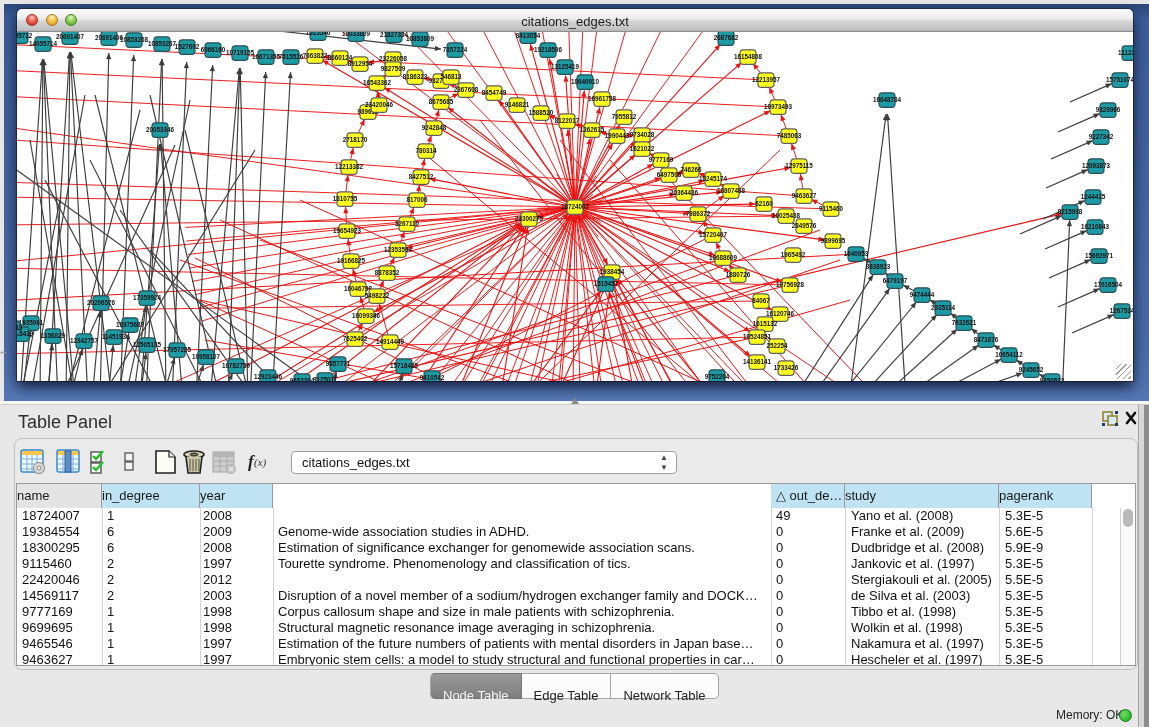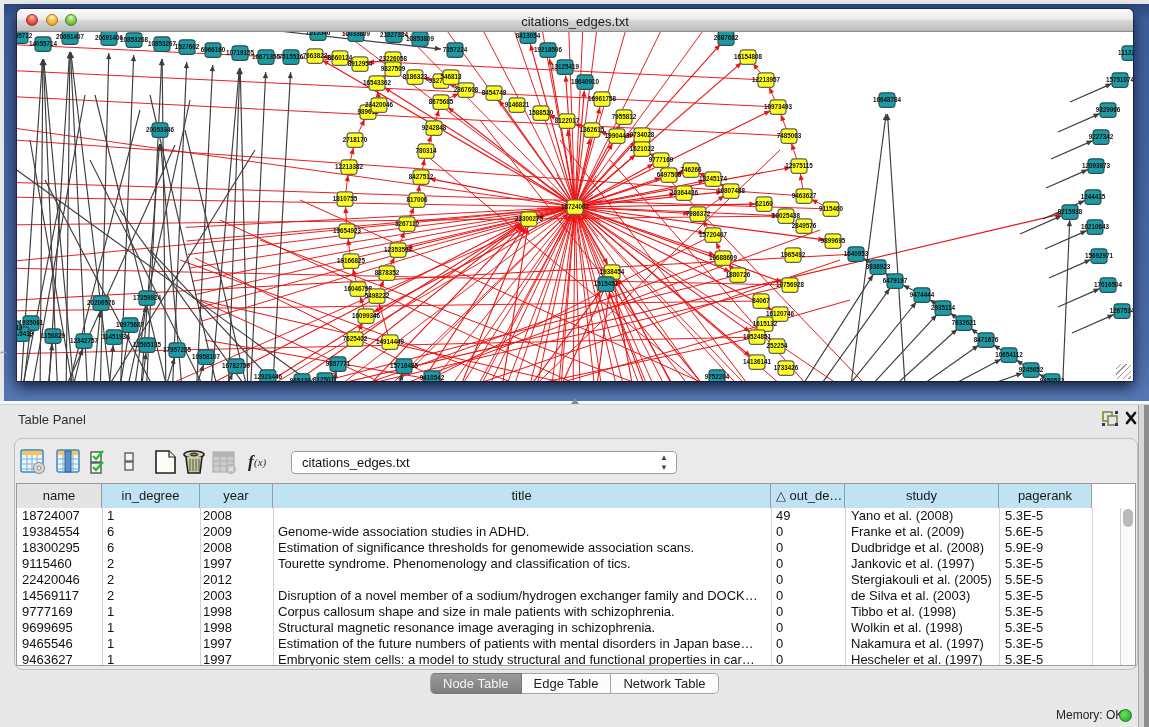--- a/index.html
+++ b/index.html
@@ -15,43 +15,43 @@
 .lr{left:9px;background:radial-gradient(circle at 50% 25%,#ffc9bd 0,#ee6a5a 40%,#d63a2c 78%,#a82318 100%);border:1px solid #9c3028}
 .ly{left:29px;background:radial-gradient(circle at 50% 25%,#fdf0c0 0,#f6c54a 42%,#e89f2b 80%,#bd7c18 100%);border:1px solid #a87c26}
 .lg{left:48px;background:radial-gradient(circle at 50% 25%,#e2f6c8 0,#93d05c 42%,#64b034 80%,#46851f 100%);border:1px solid #4b8425}
 .canvas{position:absolute;left:0;top:23px;width:1116px;height:349px;background:#fff;overflow:hidden}
 .grip{position:absolute;right:2px;bottom:2px;width:15px;height:15px;
  background:repeating-linear-gradient(135deg,transparent 0,transparent 3px,#9a9a9a 3px,#9a9a9a 4px)}
 .divider{position:absolute;left:0;top:401px;width:1149px;height:4px;background:#f7f7f7;border-bottom:1px solid #cfcfcf}
 .caret{position:absolute;left:571px;top:398px;width:0;height:0;border-left:4px solid transparent;
  border-right:4px solid transparent;border-bottom:6px solid #8a8a8a}
 .phead{position:absolute;left:0;top:405px;width:1149px;height:28px;background:#e8e8e8}
-.ptitle{position:absolute;left:18px;top:7px;font-size:13px;color:#2e2e2e}
+.ptitle{position:absolute;left:18px;top:7px;font-size:18px;color:#2e2e2e}
 .rightstrip1{position:absolute;left:1138px;top:405px;width:7px;height:322px;background:#d8d8d8;border-left:1px solid #a8a8a8}
 .rightstrip2{position:absolute;left:1144px;top:405px;width:5px;height:322px;background:#8d8d8d}
 .container{position:absolute;left:14px;top:438px;width:1124px;height:232px;background:#eaeaea;
  border:1px solid #c0c0c0;border-radius:8px}
 .combo{position:absolute;left:291px;top:451px;width:386px;height:23px;background:#fff;
  border:1px solid #9e9e9e;border-radius:4px;font-size:13px;color:#111;line-height:21px;padding-left:10px}
 .combo .arr{position:absolute;right:8px;top:1px;height:100%;font-size:8px;color:#444;line-height:10px}
 .tablewrap{position:absolute;left:16px;top:483px;width:1120px;height:183px;background:#fff;
  border:1px solid #9a9a9a;overflow:hidden}
-.th{position:absolute;top:0;height:24px;font-size:13px;color:#1a1a1a;text-align:center;
+.th{position:absolute;top:0;height:24px;font-size:13px;color:#1a1a1a;text-align:left;
  line-height:24px;border-right:1px solid #9a9a9a;background:#bfe3f2}
 .tbody{position:absolute;left:0;top:24px;width:1120px;height:159px;font-size:13px;color:#111}
 .tr{position:relative;height:16px;line-height:16px;white-space:nowrap}
 .c{position:absolute;top:0;height:16px;overflow:hidden}
 .c0{left:5px;width:80px}.c1{left:90px;width:93px}.c2{left:186px;width:68px}
 .c3{left:261px;width:490px}.c4{left:759px;width:65px}.c5{left:834px;width:144px}
 .c6{left:988px;width:90px}
 .vline{position:absolute;top:24px;height:159px;width:1px;background:#d4d4d4}
 .sbtrack{position:absolute;left:1103px;top:24px;width:14px;height:159px;background:#fafafa;border-left:1px solid #d0d0d0}
 .sbthumb{position:absolute;left:1.5px;top:1px;width:10px;height:18px;background:#b9b9b9;border-radius:5px}
 .tabs{position:absolute;left:430px;top:673px;height:21px;font-size:13px;color:#222}
-.tab{float:left;height:21px;line-height:20px;padding:0 12px;background:#fcfcfc;border:1px solid #a5a5a5;border-left:none}
+.tab{float:left;height:21px;line-height:20px;padding:12px 12px;background:#fcfcfc;border:1px solid #a5a5a5;border-left:none}
 .tab.sel{background:linear-gradient(180deg,#9a9a9a,#7e7e7e);color:#f5f5f5;border-color:#777}
 .tab.first{border-left:1px solid #a5a5a5;border-radius:5px 0 0 5px}
 .tab.last{border-radius:0 5px 5px 0}
 .mem{position:absolute;left:1056px;top:708px;font-size:12px;color:#222}
 .memdot{position:absolute;left:1119px;top:709px;width:13px;height:13px;border-radius:50%;
  background:radial-gradient(circle at 4px 4px,#6fdf5f,#2eb82e 70%,#1d8f1d);border:1px solid #1a7a1a}
 </style></head><body>
 <div class="desktop"></div>
 <div class="win">
  <div class="canvas">
@@ -878,21 +878,20 @@
       <path d="M17 16 L21 20 M21 16 L17 20" stroke="#e8e8e8" stroke-width="1.4"></path>
     </g>
  <text x="228" y="18" font-size="17" font-style="italic" font-family="Liberation Serif,serif" fill="#222" font-weight="bold">f</text>
  <text x="234" y="17" font-size="11" font-style="italic" font-family="Liberation Serif,serif" fill="#333">(x)</text>
 </svg>
 <div class="combo">citations_edges.txt<span class="arr">▲<br>▼</span></div>
 <div class="tablewrap">
  <div class="th" style="left:0;width:85px;background:#e4e4e4">name</div>
  <div class="th" style="left:85px;width:98px">in_degree</div>
  <div class="th" style="left:183px;width:73px">year</div>
- <div class="th" style="left:256px;width:498px">title</div>
  <div class="th" style="left:754px;width:74px;text-align:left;padding-left:5px">△ out_de…</div>
  <div class="th" style="left:828px;width:154px">study</div>
  <div class="th" style="left:982px;width:93px">pagerank</div>
  <div class="th" style="left:1075px;width:45px;background:#fff;border-right:none"></div>
  <div class="tbody">
       <div class="tr">
         <div class="c c0">18724007</div>
         <div class="c c1">1</div>
         <div class="c c2">2008</div>
         <div class="c c4">49</div>
@@ -905,21 +904,21 @@
         <div class="c c2">2009</div>
         <div class="c c3">Genome-wide association studies in ADHD.</div>
         <div class="c c4">0</div>
         <div class="c c5">Franke et al. (2009)</div>
         <div class="c c6">5.6E-5</div>
       </div>
       <div class="tr">
         <div class="c c0">18300295</div>
         <div class="c c1">6</div>
         <div class="c c2">2008</div>
-        <div class="c c3">Estimation of significance thresholds for genomewide association scans.</div>
+        <div class="c c3">Estimation of significance exchanger for genomewide association scans.</div>
         <div class="c c4">0</div>
         <div class="c c5">Dudbridge et al. (2008)</div>
         <div class="c c6">5.9E-9</div>
       </div>
       <div class="tr">
         <div class="c c0">9115460</div>
         <div class="c c1">2</div>
         <div class="c c2">1997</div>
         <div class="c c3">Tourette syndrome. Phenomenology and classification of tics.</div>
         <div class="c c4">0</div>

